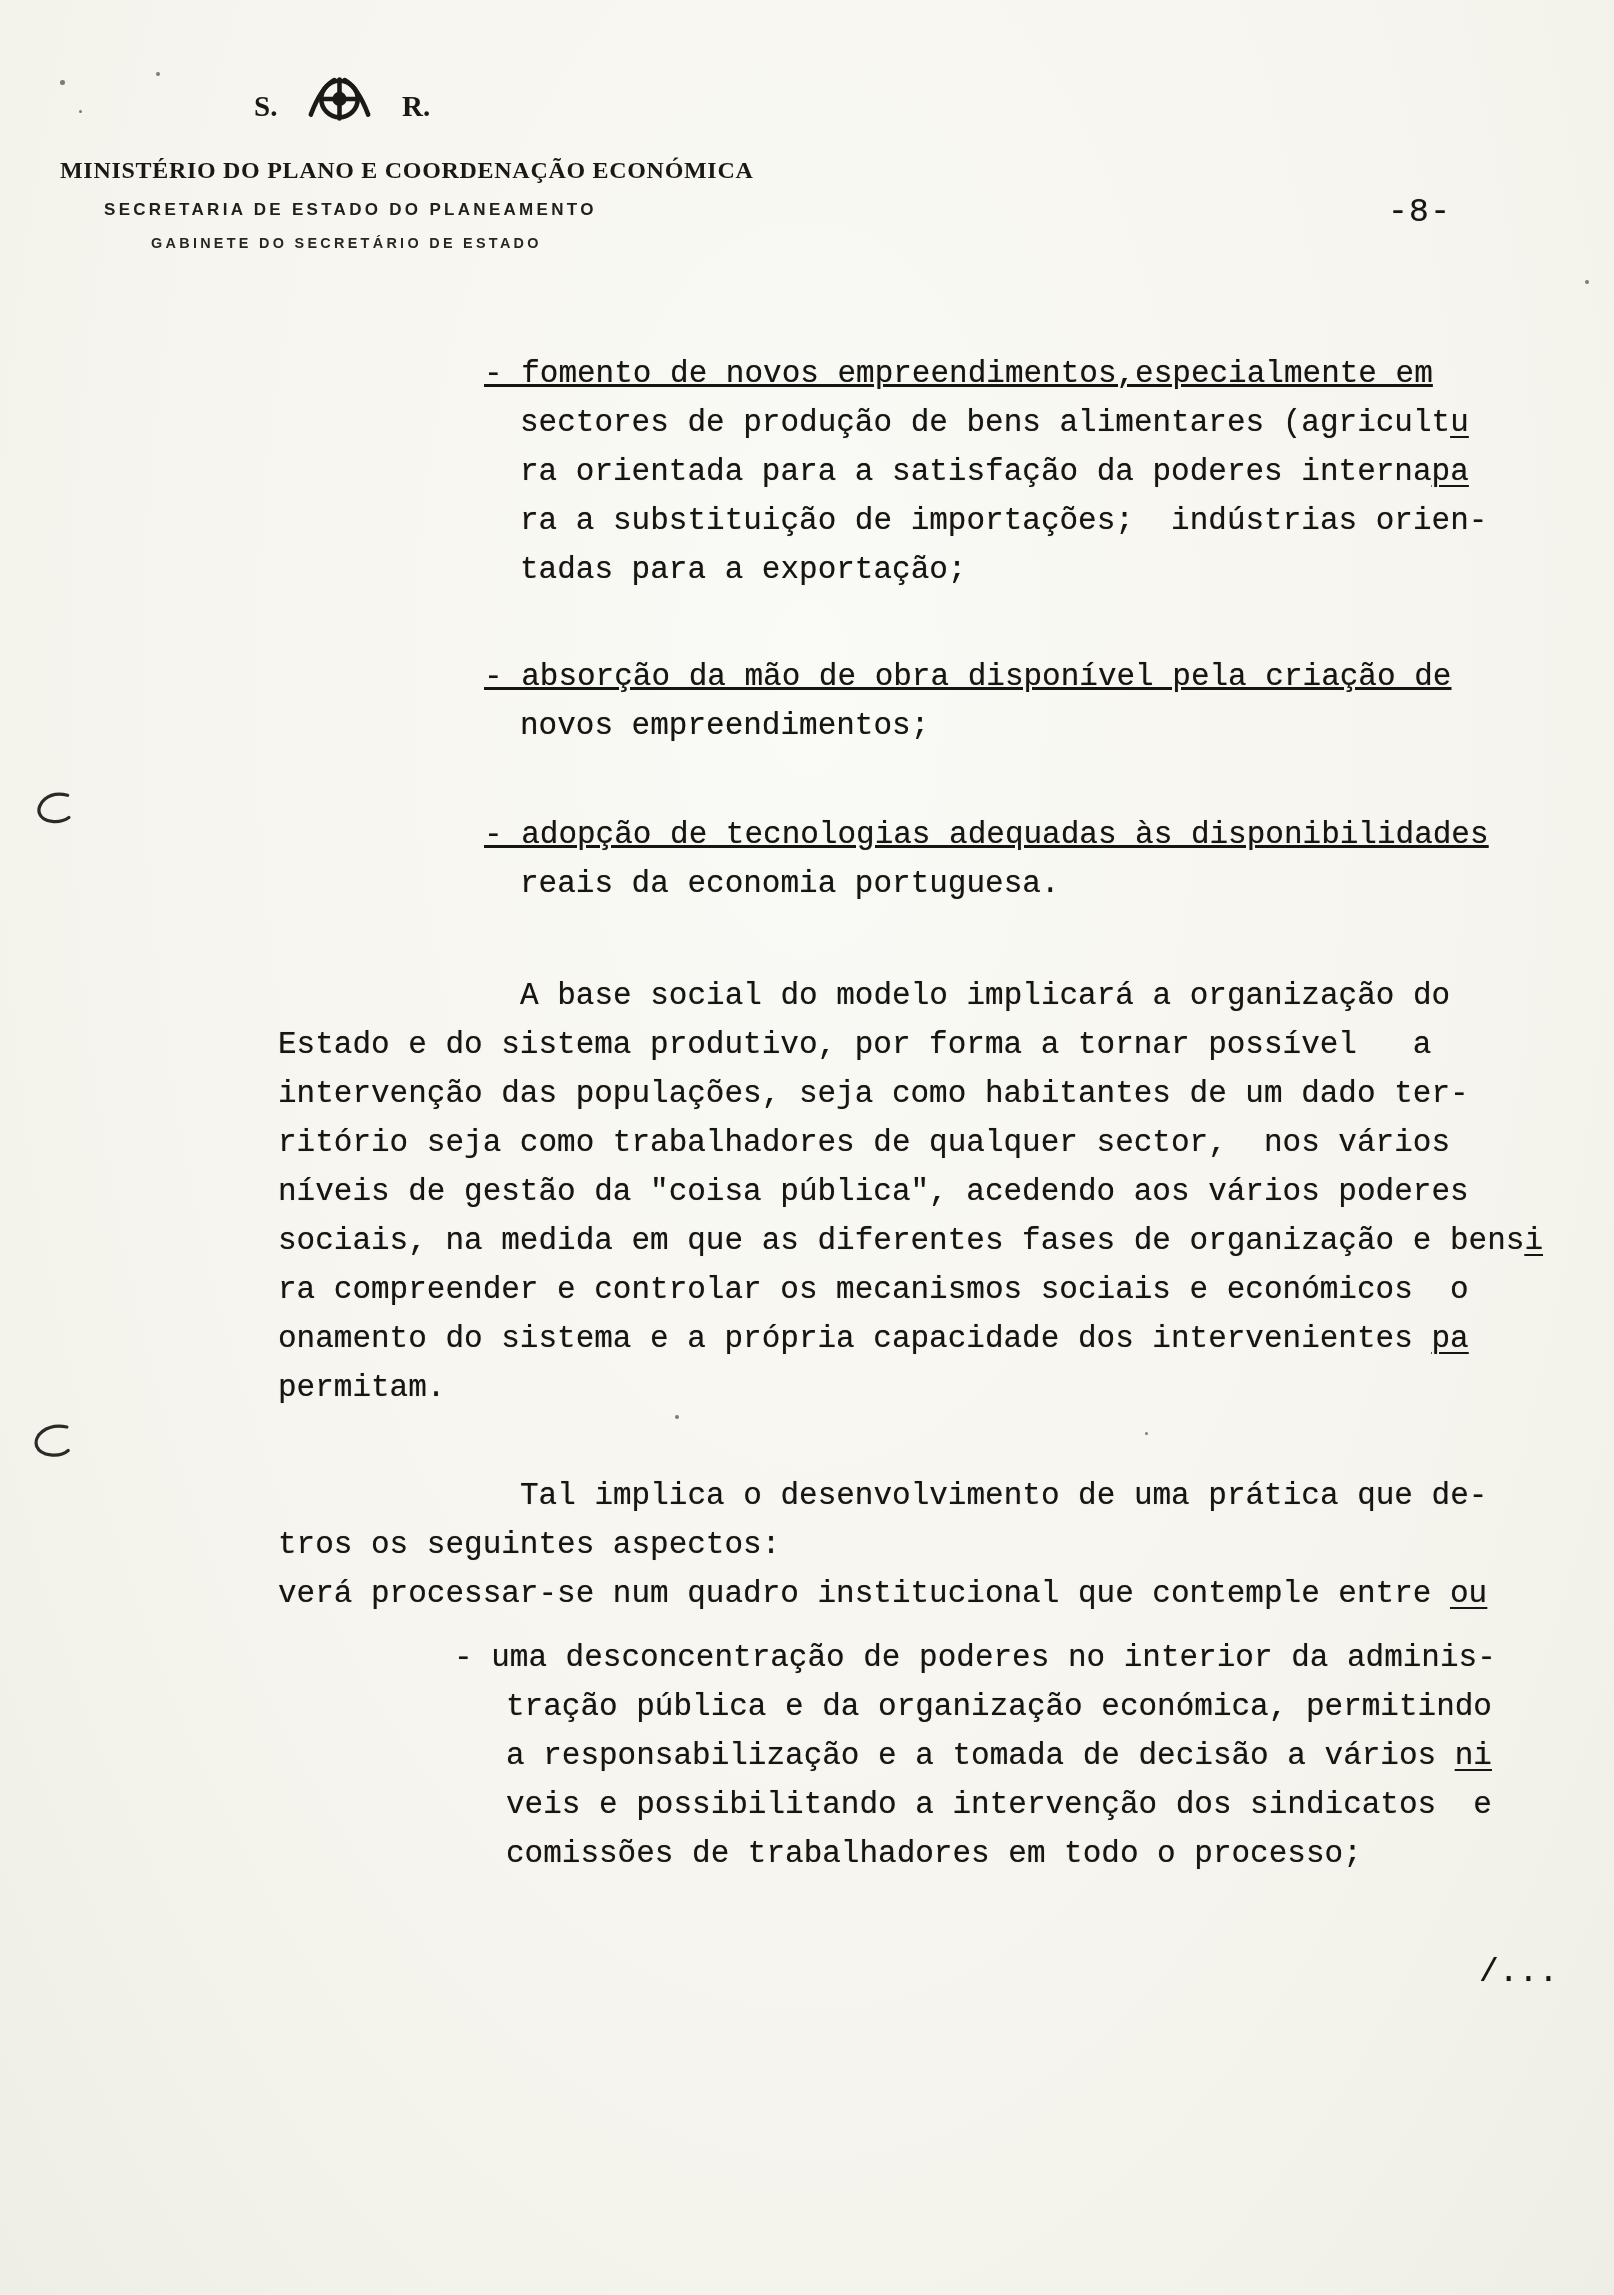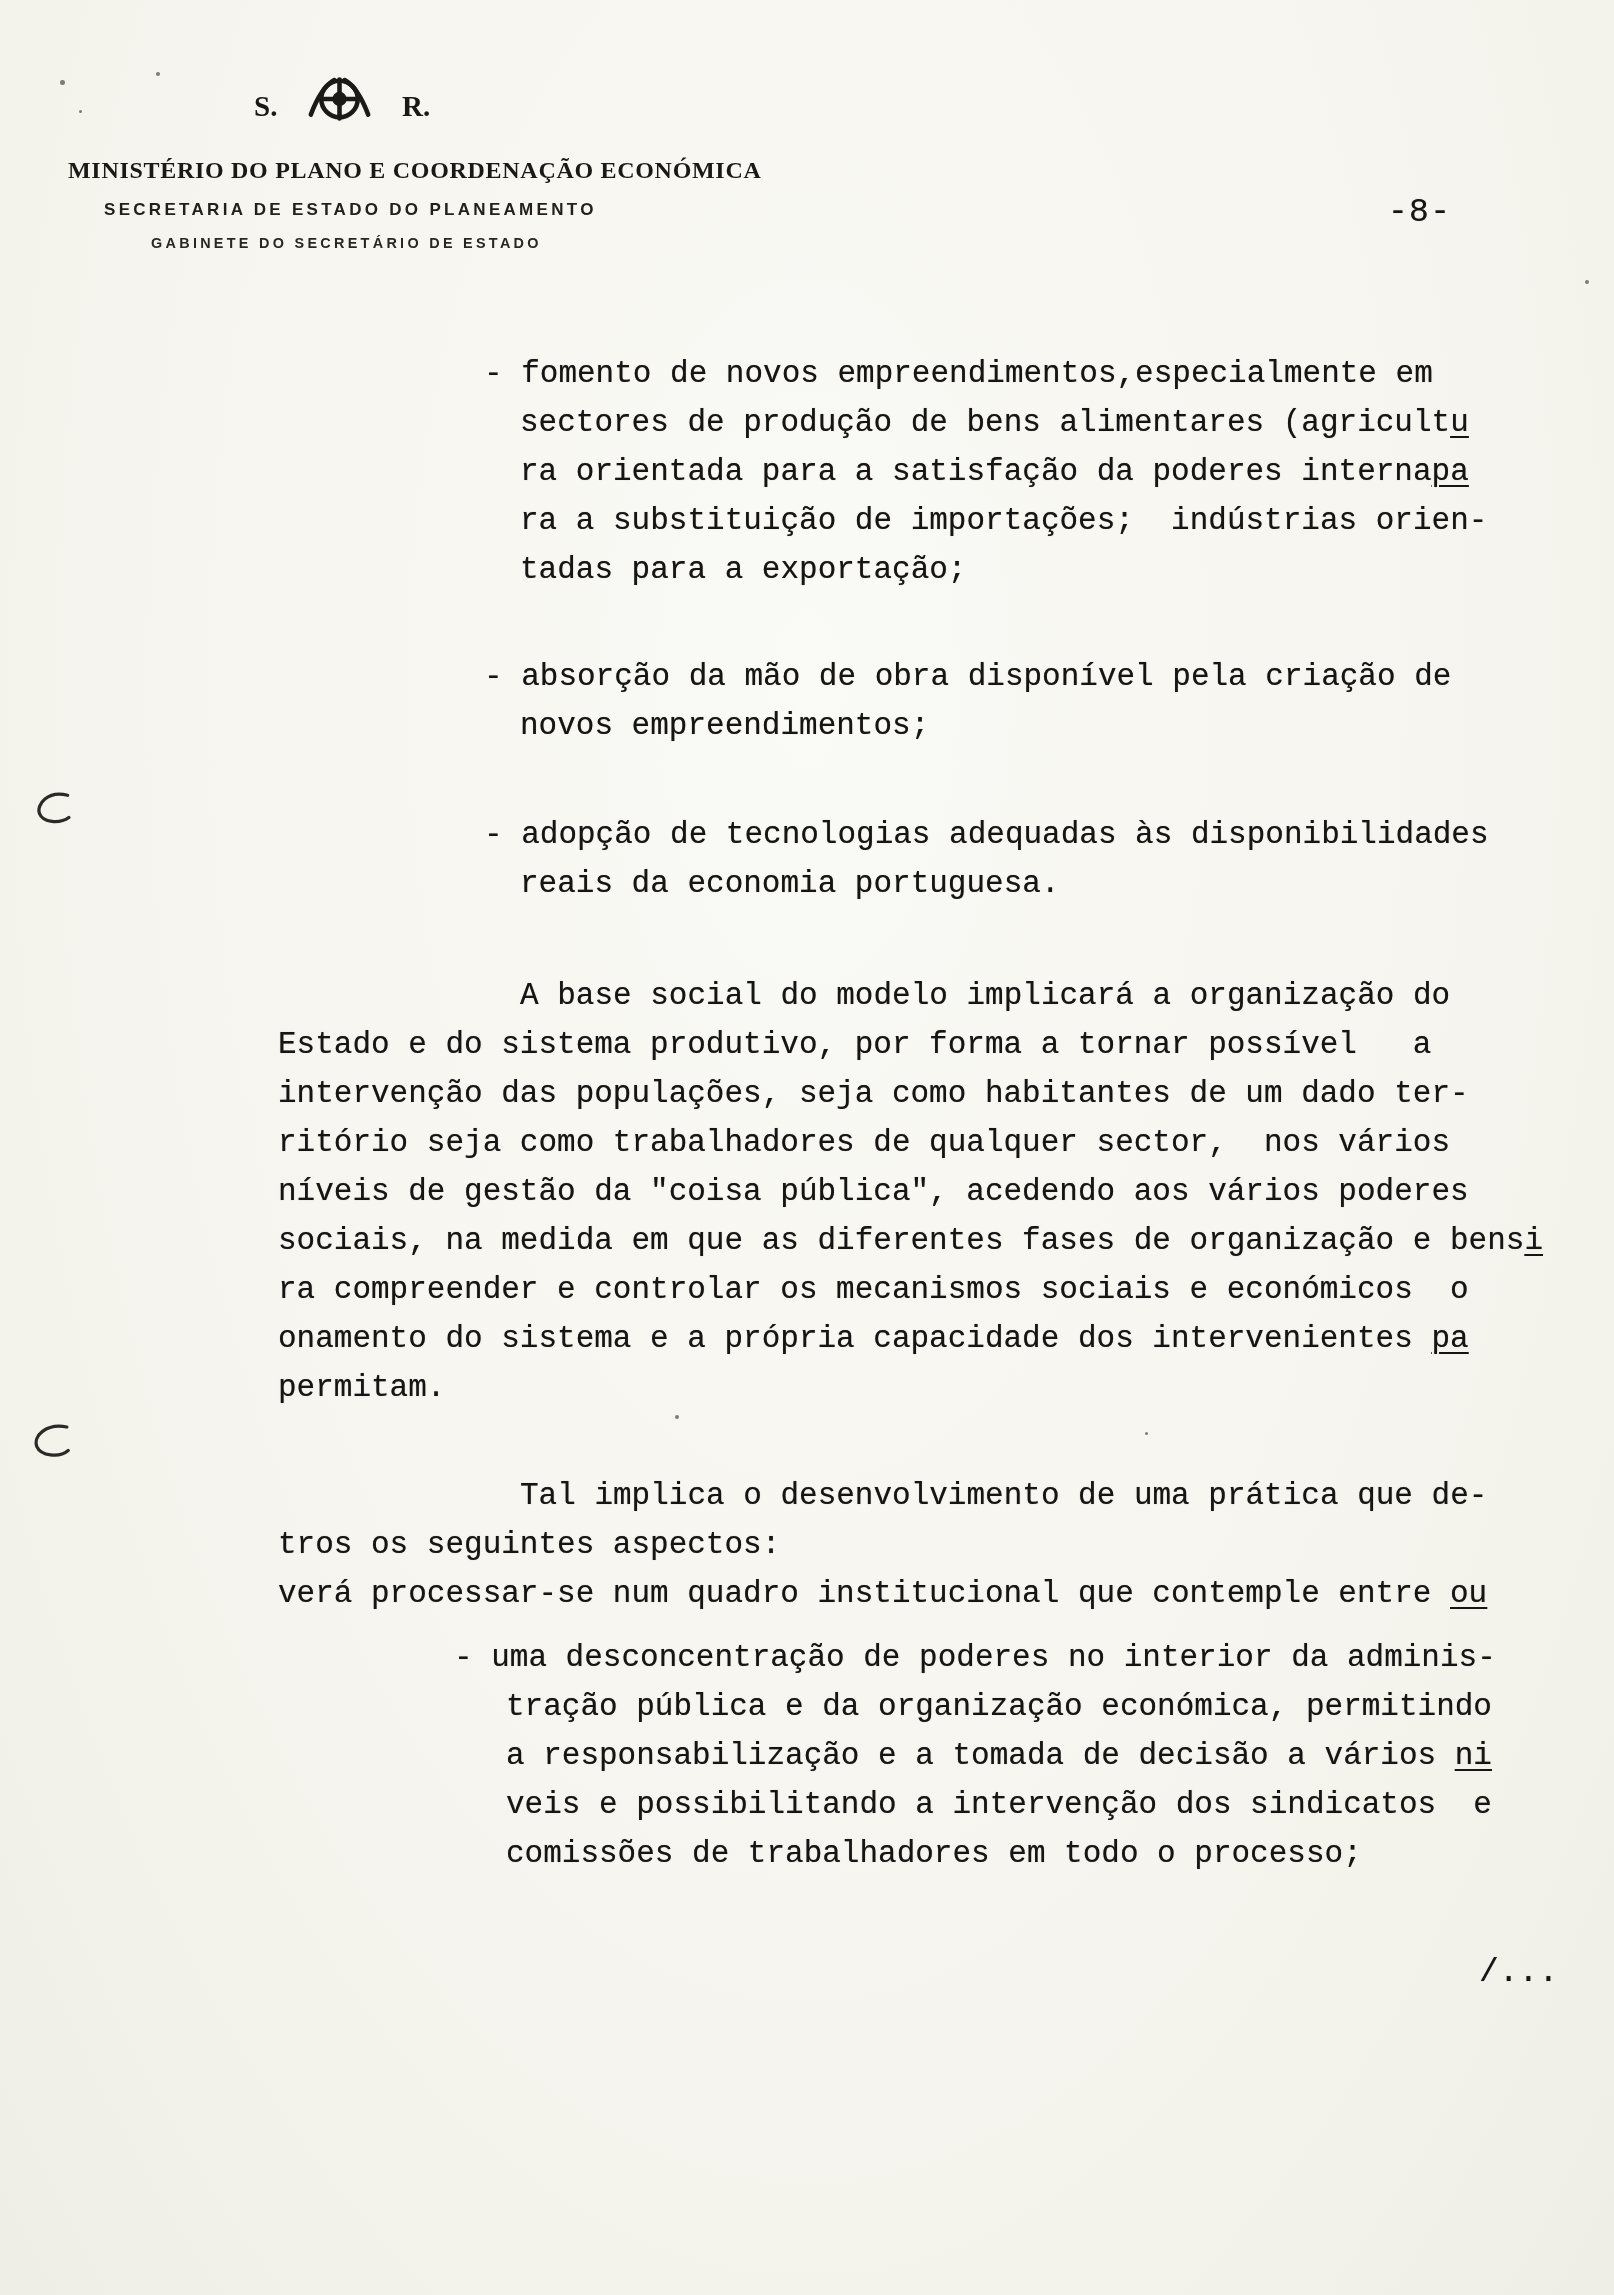--- a/index.html
+++ b/index.html
@@ -23,21 +23,21 @@
     font-family: "Liberation Serif", "DejaVu Serif", serif;
     font-size: 29px;
     font-weight: 600;
     color: #1b1916;
   }
   .lh-initial.s { left: 254px; top: 90px; }
   .lh-initial.r { left: 402px; top: 90px; }
   .emblem { position: absolute; left: 303px; top: 69px; }
 
   .lh1 {
-    position: absolute; left: 68px; top: 157px;
+    position: absolute; left: 60px; top: 157px;
     font-family: "Liberation Serif", "DejaVu Serif", serif;
     font-size: 24px; font-weight: 600; letter-spacing: 0.7px;
     color: #1b1916;
   }
   .lh2 {
     position: absolute; left: 104px; top: 200px;
     font-family: "Liberation Sans", "DejaVu Sans", sans-serif;
     font-size: 17px; font-weight: 700; letter-spacing: 3.3px;
     color: #23201c;
   }
@@ -56,21 +56,21 @@
     font-size: 33px; letter-spacing: 1.3px;
   }
 
   .content {
     position: absolute; left: 278px; top: 349px; width: 1300px;
     font-size: 31px; line-height: 49px;
   }
   .line { white-space: pre; }
 
   .b1 .line { margin-left: 242px; }
-  .b1 .line:first-child { margin-left: 206px; }
+  .b1 .line:first-child { margin-left: 206px; text-decoration: underline; }
 
   .b2 .line { margin-left: 228px; }
   .b2 .line:first-child { margin-left: 176px; }
 
   .para .line:first-child { text-indent: 242px; }
 
   .ul {
     text-decoration: underline;
     text-decoration-thickness: 2px;
     text-underline-offset: 5.2px;

